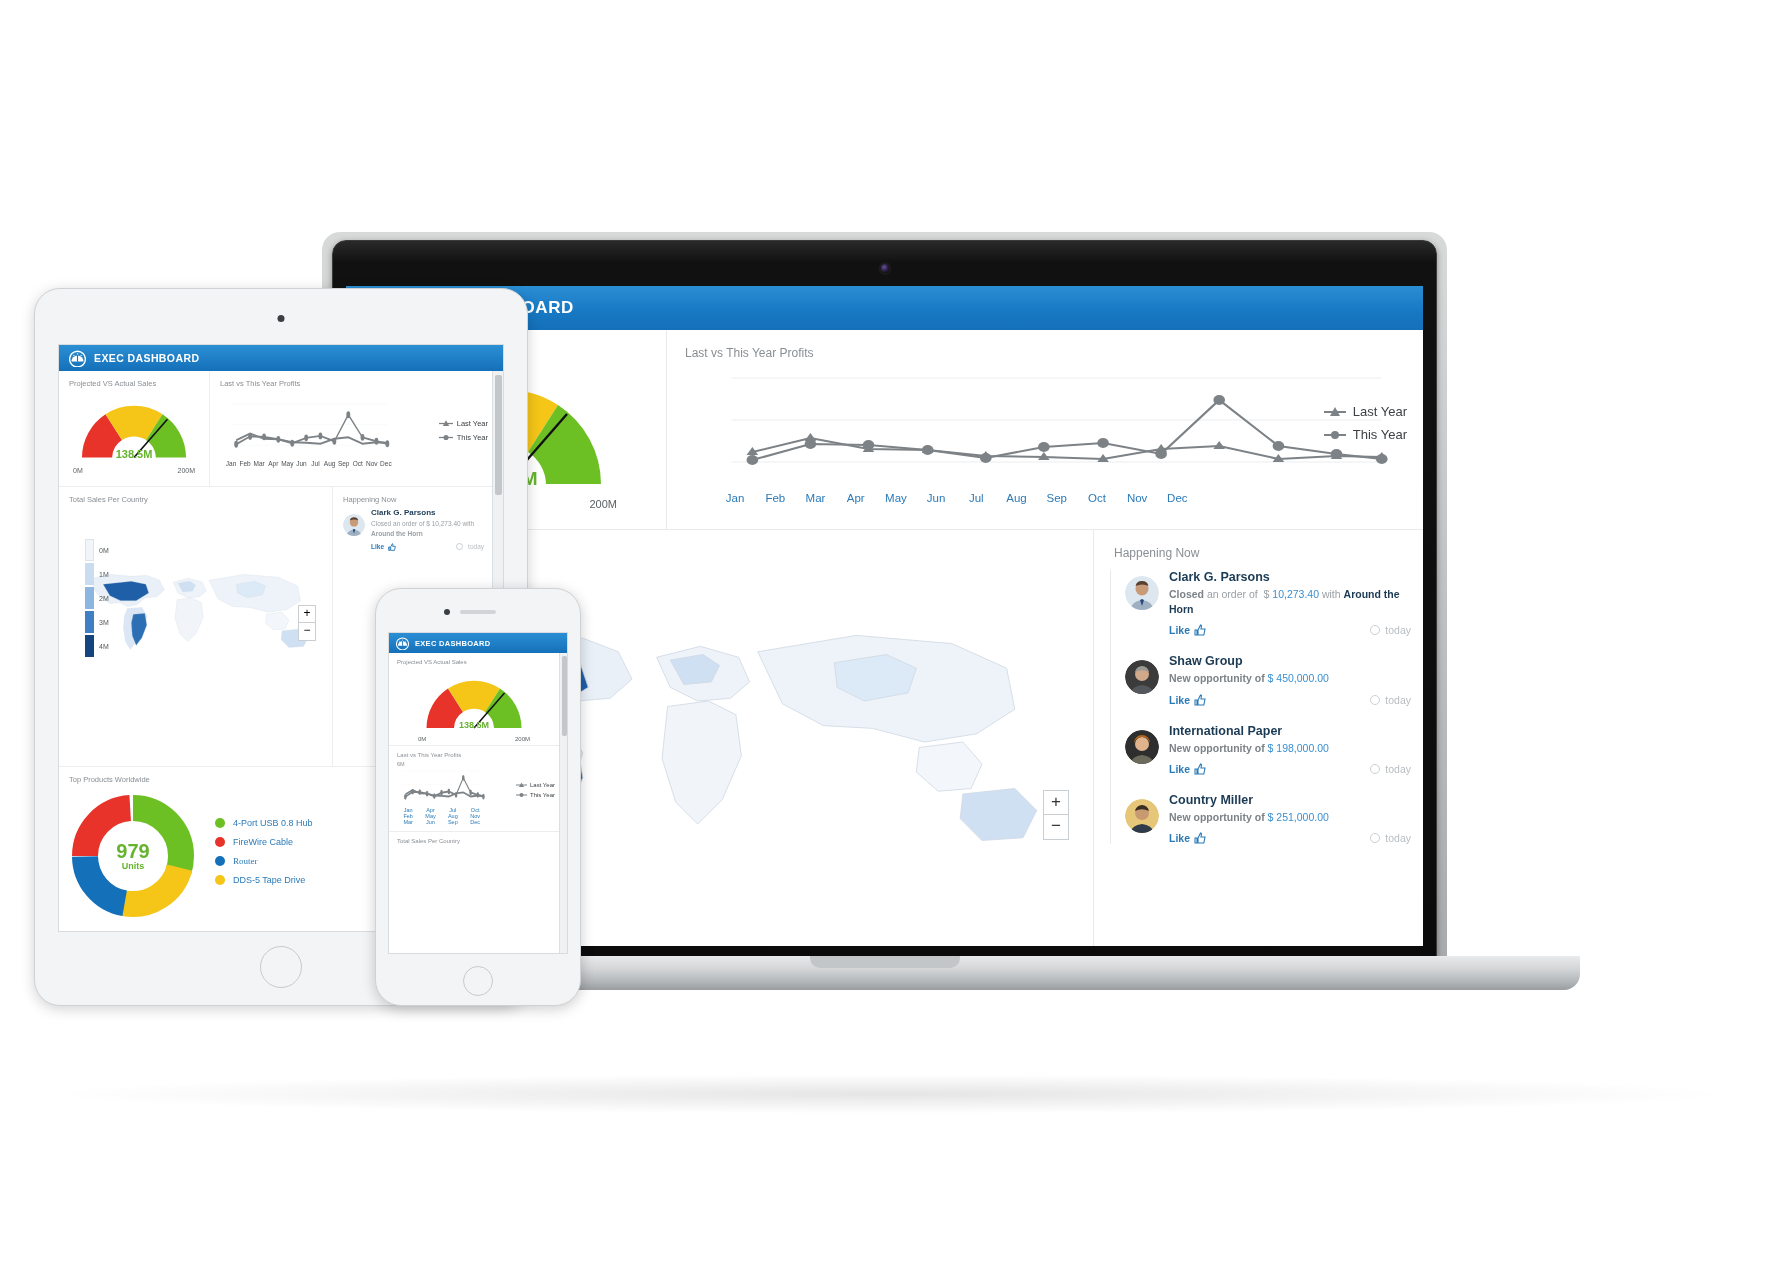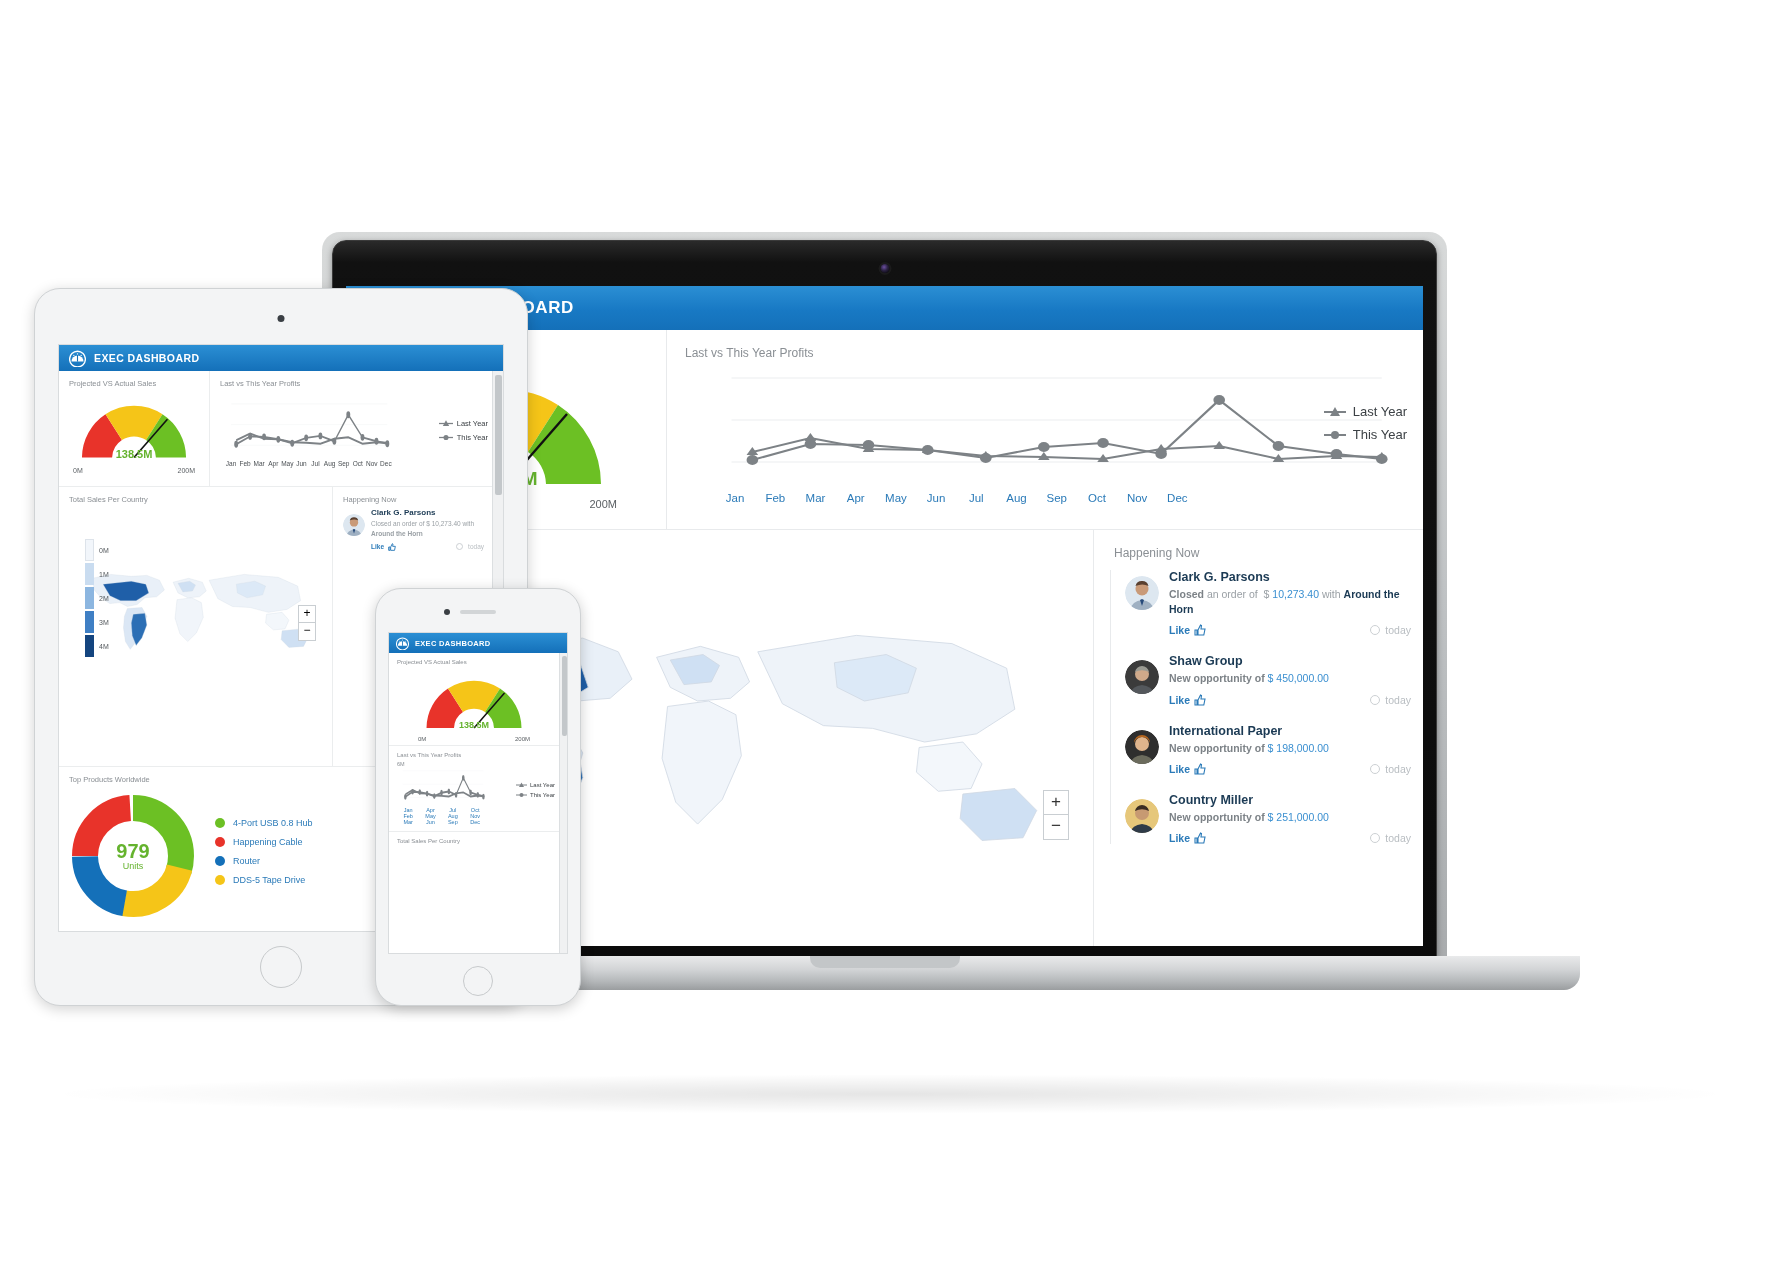--- a/index.html
+++ b/index.html
@@ -138,21 +138,21 @@
   .t-legend { position:absolute; right:4px; top:48px; font-size:7.5px; color:#3c4145; }
   .t-legend div { display:flex; align-items:center; margin-bottom:5px; }
   .t-legend .lg-mark { width:14px;height:7px;margin-right:4px; }
 
   
   .donut-legend { font-size:9px; }
   .donut-legend div { display:flex; align-items:center; margin-bottom:9px; }
   .dot { width:10px;height:10px;border-radius:50%;margin-right:8px;flex:0 0 10px; }
   .donut-center { position:absolute; left:0; right:0; top:50%; transform:translateY(-50%); text-align:center; }
   .donut-num { font-size:20px; font-weight:bold; color:#65b32e; line-height:1; }
-  .donut-unit { font-size:9px; font-weight:normal; color:#65b32e;text-align:center; }
+  .donut-unit { font-size:9px; font-weight:bold; color:#65b32e;text-align:center; }
 
   
   .phone { position: absolute; left: 375px; top: 588px; width: 206px; height: 418px; }
   .phone-body {
     position:absolute; inset:0; background:#f3f4f5; border-radius:26px;
     border:1px solid #cfd2d4; box-shadow: 0 3px 14px rgba(0,0,0,.2);
   }
   .phone-speaker { position:absolute; left:50%; top:22px; transform:translateX(-50%); width:36px;height:4px;border-radius:2px;background:#d2d5d7; }
   .phone-cam { position:absolute; left:calc(50% - 34px); top:21px; width:6px;height:6px;border-radius:50%;background:#3a3f44; }
   .phone-home { position:absolute;left:50%;bottom:10px;transform:translateX(-50%);width:30px;height:30px;border-radius:50%;border:1.4px solid #c7cacc; }
@@ -643,25 +643,25 @@
                 <div class="donut-unit">Units</div>
               </div>
             </div>
             <div class="donut-legend" style="margin-left:18px;">
               <div>
                   <span class="dot" style="background:#6cc024"></span>
                   <span style="color:#2a7ab8;">4-Port USB 0.8 Hub</span>
                 </div>
               <div>
                   <span class="dot" style="background:#e8332a"></span>
-                  <span style="color:#2a7ab8;">Happening Cable</span>
+                  <span style="color:#2a7ab8;">FireWire Cable</span>
                 </div>
               <div>
                   <span class="dot" style="background:#1470b9"></span>
-                  <span style="color:#2a7ab8;">Router</span>
+                  <span style="color:#2a7ab8;font-family:Liberation Serif, serif;">Router</span>
                 </div>
               <div>
                   <span class="dot" style="background:#f5c518"></span>
                   <span style="color:#2a7ab8;">DDS-5 Tape Drive</span>
                 </div>
             </div>
           </div>
         </div>
       </div>
     </div>

